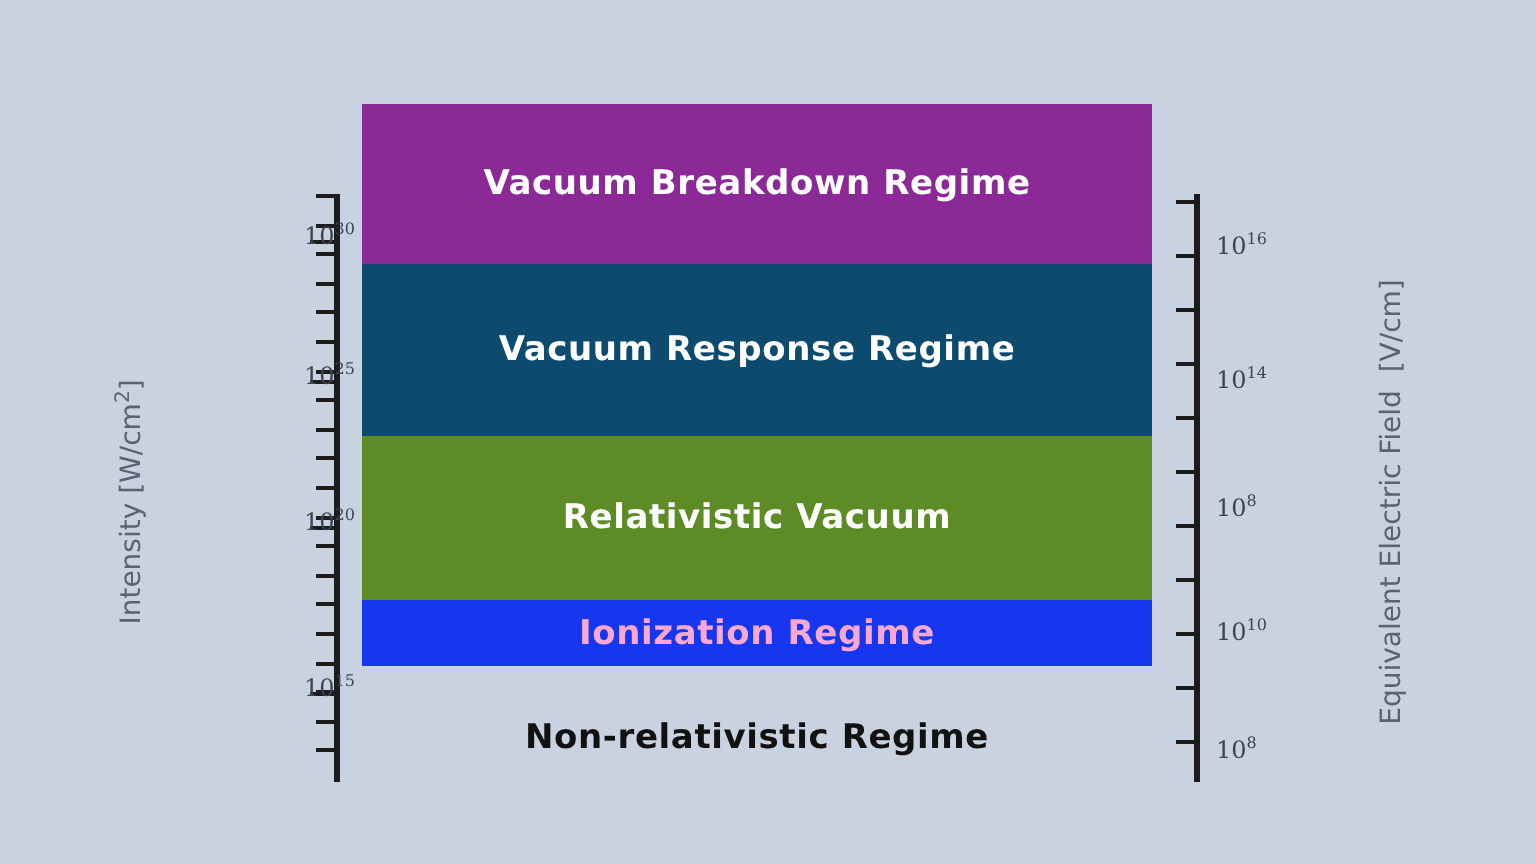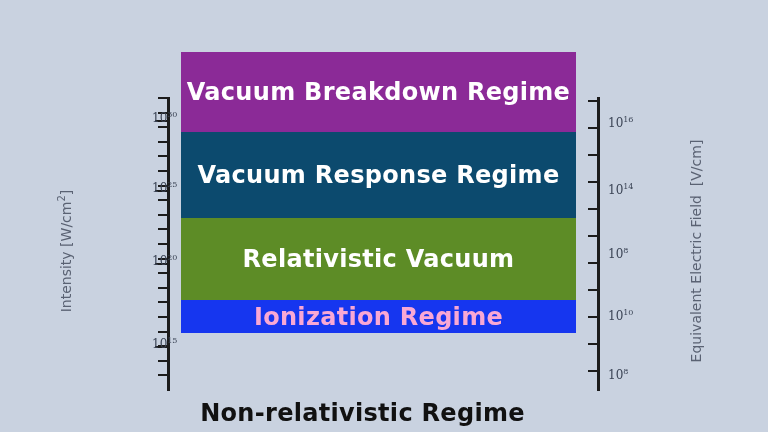--- a/index.html
+++ b/index.html
@@ -31,37 +31,36 @@
     position: absolute;
     left: 0;
     width: 100%;
     display: flex;
     align-items: center;
     justify-content: center;
     box-sizing: border-box;
   }
   .band-label {
     color: #ffffff;
-    font-size: 24px;
+    font-size: 17px;
     font-weight: 700;
     letter-spacing: 0.3px;
     white-space: nowrap;
   }
 
   
   #bottom-regime {
     position: absolute;
-    left: 165px;
+    left: 181px;
     top: 352px;
     width: 395px;
     height: 34px;
     display: flex;
     align-items: center;
     justify-content: center;
-    margin-top: 44px;
   }
   #bottom-regime .band-label {
     color: #111111;
   }
 
   
   .axis-line {
     position: absolute;
     background: #1c1c1c;
   }

